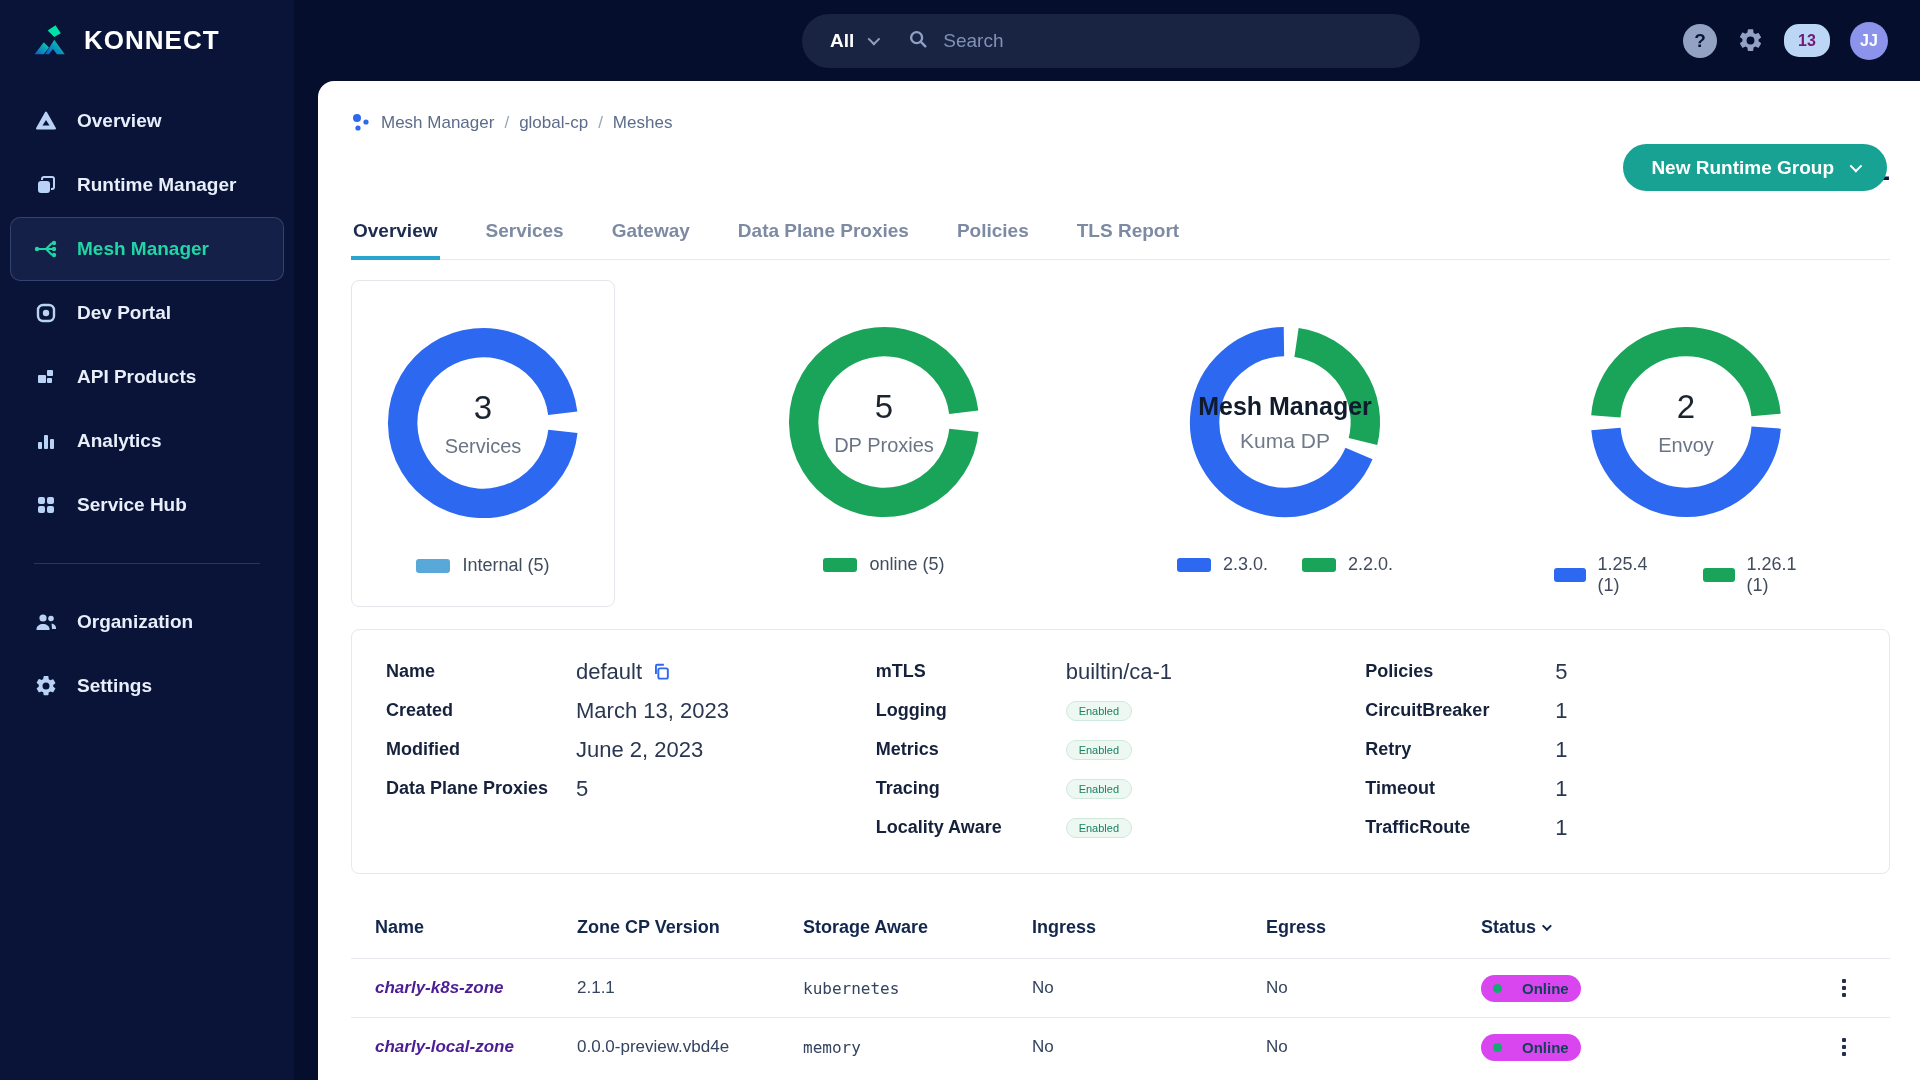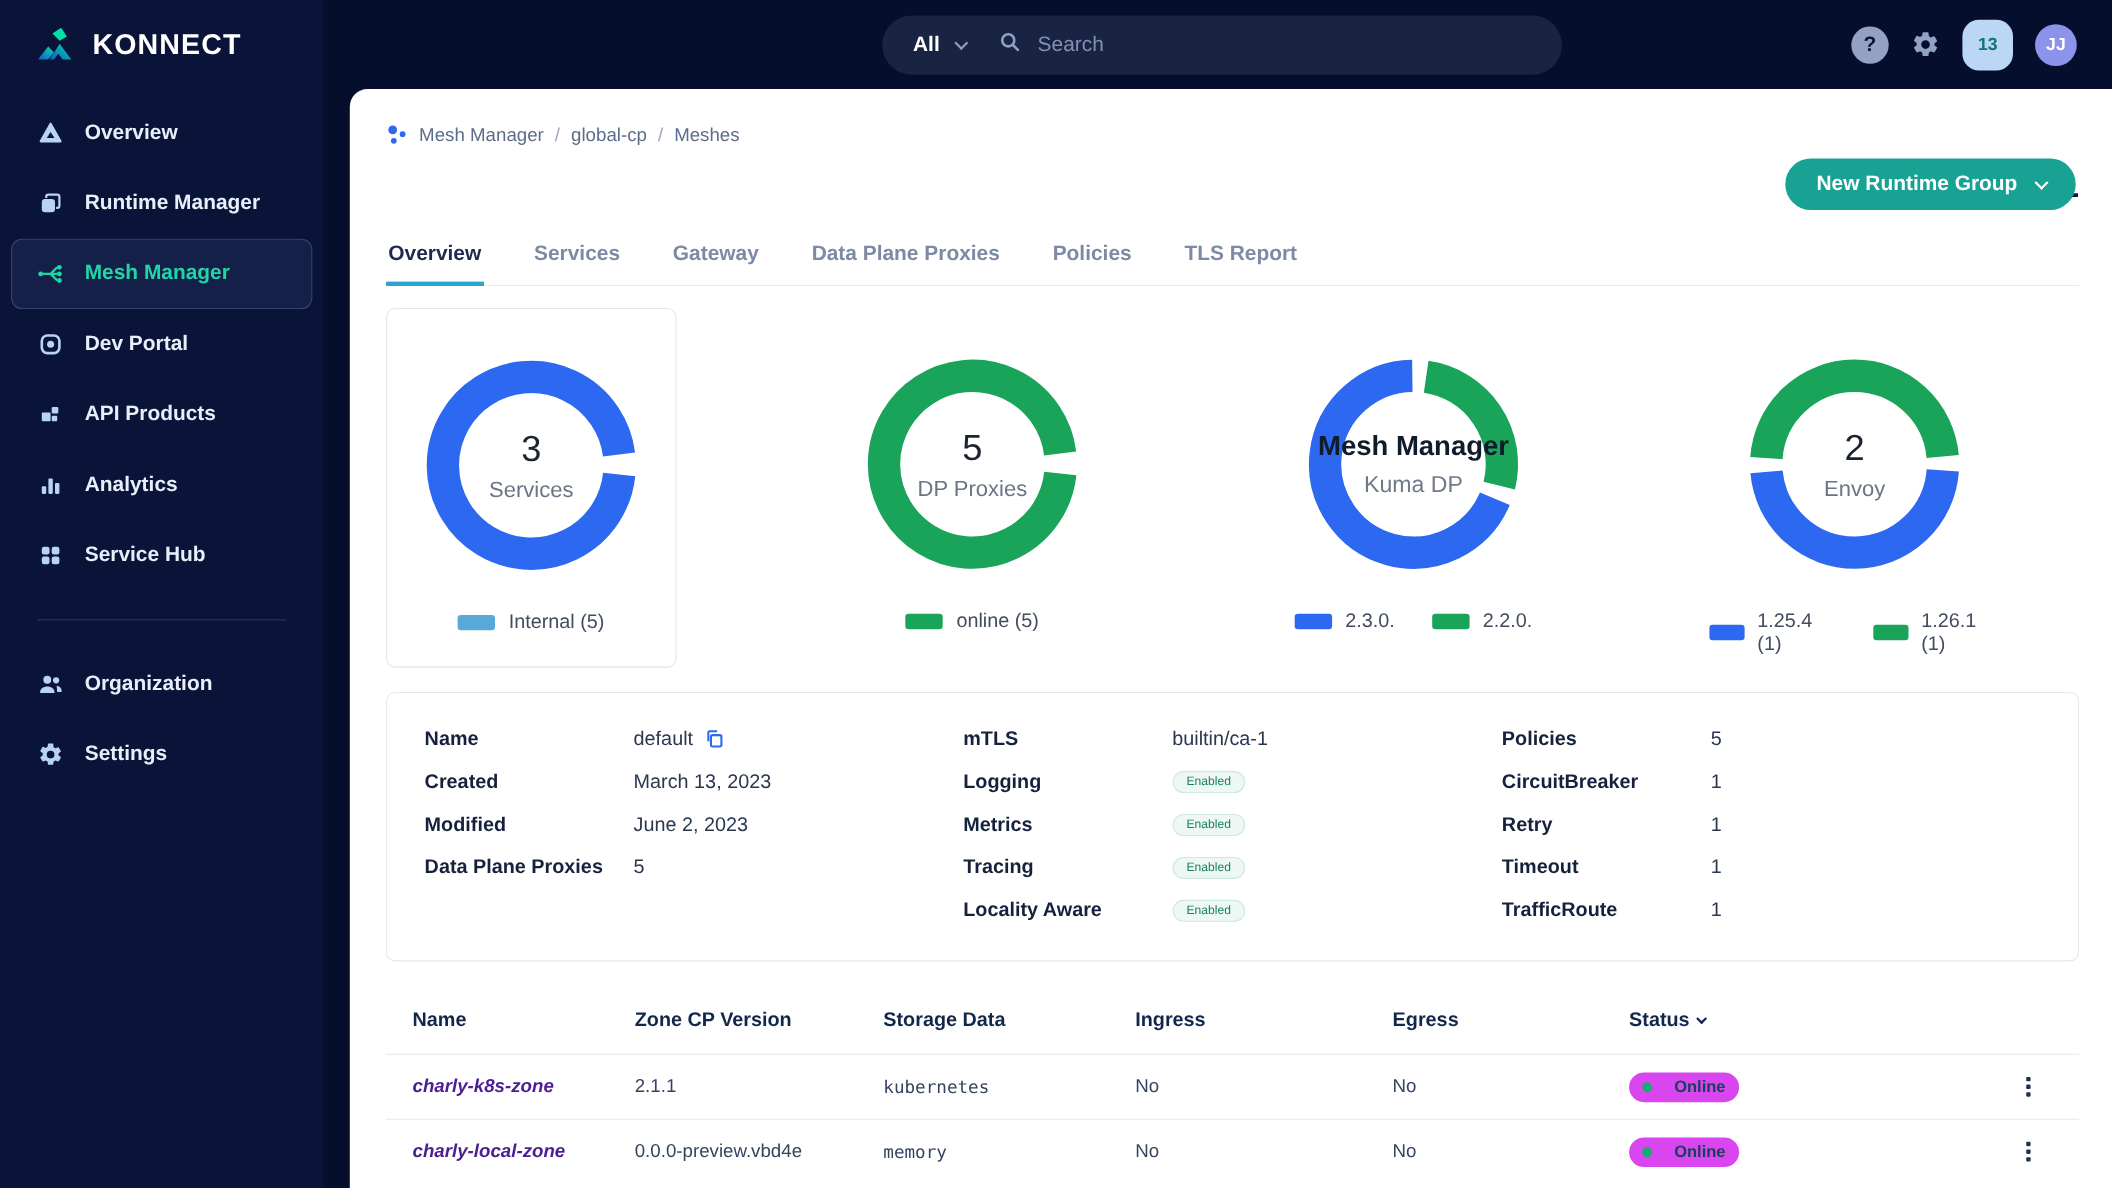--- a/index.html
+++ b/index.html
@@ -12,21 +12,21 @@
   .search-pill { margin-left:802px; width:618px; height:54px; border-radius:27px;
                  background:#182442; display:flex; align-items:center; padding:0 28px; }
   .search-scope { color:#fff; font-size:19px; font-weight:700; }
   .scope-chevron { margin-left:14px; }
   .search-mag { margin-left:30px; }
   .search-ph { margin-left:14px; color:#8290b5; font-size:19px; }
   .topbar-right { margin-left:auto; display:flex; align-items:center; gap:20px; padding-right:32px; }
   .help-circle { width:34px; height:34px; border-radius:50%; background:#93a2c3; color:#0b1533;
                  font-weight:700; font-size:19px; display:flex; align-items:center; justify-content:center; }
   .gear-top { color:#93a2c3; display:flex; }
-  .notif-pill { min-width:46px; height:46px; border-radius:15px; background:#bcd7f6; color:#0f766e;
+  .notif-pill { min-width:46px; height:33px; border-radius:15px; background:#bcd7f6; color:#701a75;
                 font-weight:700; font-size:16px; display:flex; align-items:center; justify-content:center; padding:0 12px; }
   .avatar { width:38px; height:38px; border-radius:50%; background:var(--avatar-bg); color:#fff;
             font-weight:700; font-size:16px; display:flex; align-items:center; justify-content:center; }
 
   
   .sidebar { position:absolute; left:0; top:0; width:294px; height:1080px;
              background:var(--sidebar-bg); z-index:2; }
   .brand { display:flex; align-items:center; height:81px; padding-left:28px; gap:14px; }
   .brand-text { color:#fff; font-size:26px; font-weight:800; letter-spacing:1px; }
   .nav { margin-top:8px; padding:0 10px; }
@@ -71,21 +71,21 @@
   .legend { display:flex; gap:34px; margin-top:34px; align-items:center; }
   .legend-item { display:flex; align-items:center; gap:12px; }
   .swatch { width:34px; height:14px; border-radius:3px; }
   .legend-label { font-size:18px; color:#414c5e; }
 
   
   .details { margin-top:22px; border:1px solid #e6e8ee; border-radius:8px;
              padding:22px 34px 26px; display:grid; grid-template-columns:repeat(3,1fr); }
   .d-row { display:flex; align-items:center; height:39px; }
   .d-label { width:190px; font-size:18px; font-weight:700; color:#16223c; flex:none; }
-  .d-value { font-size:18px; color:#2a3750; display:flex; align-items:center; gap:10px; }
+  .d-value { font-size:22px; color:#2a3750; display:flex; align-items:center; gap:10px; }
   .badge-enabled { background:#edf8f2; border:1px solid #cfe9dc; border-radius:13px;
                    padding:3px 12px; font-size:11px; color:#1b8163; }
 
   
   .ztable { margin-top:22px; }
   .thead, .trow { display:grid; grid-template-columns:226px 226px 229px 234px 215px 295px 1fr;
                   align-items:center; }
   .thead { height:62px; }
   .th { font-size:18px; font-weight:700; color:#13274d; display:flex; align-items:center; gap:6px; }
   .trow { height:59px; border-top:1px solid #e8eaef; }
@@ -427,21 +427,21 @@
           <span class="d-label">TrafficRoute</span>
         <span class="d-value">1</span>
         </div>
     </div>
   </div>
 
   <div class="ztable">
     <div class="thead">
       <div class="th name">Name</div>
       <div class="th">Zone CP Version</div>
-      <div class="th">Storage Data</div>
+      <div class="th">Storage Aware</div>
       <div class="th">Ingress</div>
       <div class="th">Egress</div>
       <div class="th">
         <span>Status</span>
         <span class="chev small" style="color:#13274d"></span>
       </div>
       <div></div>
     </div>
 
     <div class="trow">

